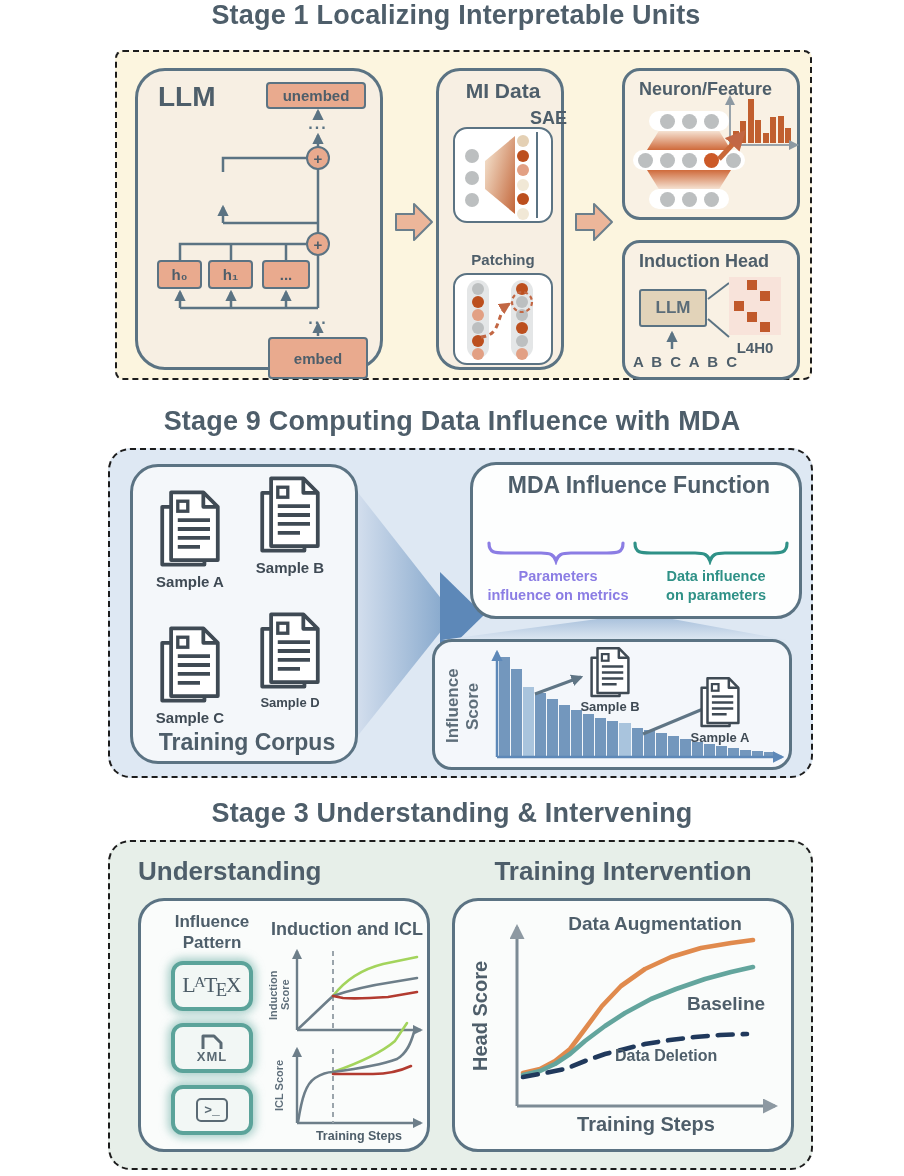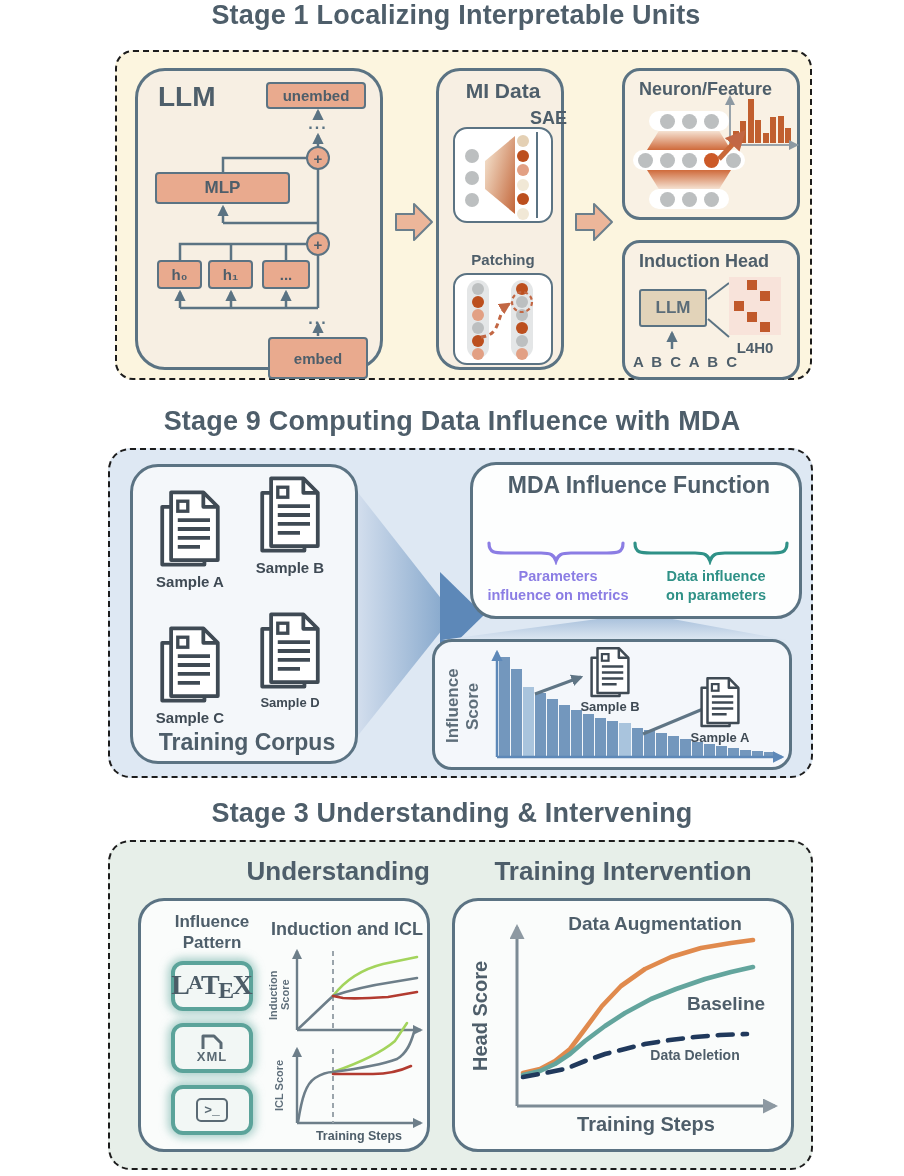--- a/index.html
+++ b/index.html
@@ -1,20 +1,20 @@
 <!DOCTYPE html>
 <html><head>
 <meta charset="utf-8">
 <style>
   * { margin:0; padding:0; box-sizing:border-box; }
   body { background:#fff; font-family:"Liberation Sans", sans-serif; }
   .page { position:relative; width:904px; height:1176px; background:#fff; overflow:hidden; }
   .abs { position:absolute; }
   .stage-title { position:absolute; text-align:center; font-weight:bold; font-size:27px; color:#4e5e6a; letter-spacing:.2px; }
-  .stage-box { position:absolute; border:2.5px dashed #1c1c1c; border-radius:18px; }
+  .stage-box { position:absolute; border:2.5px dashed #1c1c1c; border-radius:8px; }
   .panel { position:absolute; border:3px solid #5b7383; border-radius:24px; }
   .lbl { color:#4e5e6a; font-weight:bold; }
   .sbox { position:absolute; background:#e9aa8e; border:2px solid #5b7383; border-radius:4px;
           display:flex; align-items:center; justify-content:center;
           font-weight:bold; color:#4e5e6a; font-size:15px; }
   .plus-circle { position:absolute; width:24px; height:24px; border-radius:50%; background:#e9aa8e;
           border:2px solid #5b7383; display:flex; align-items:center; justify-content:center;
           font-weight:bold; color:#4e5e6a; font-size:15px; line-height:1; }
   .dotrow { position:absolute; color:#5b7383; font-weight:bold; font-size:16px; letter-spacing:2px; text-align:center; }
   .dots-col { display:flex; flex-direction:column; align-items:center; }
@@ -107,21 +107,20 @@
           <line x1="42" y1="237" x2="42" y2="221" marker-end="url(#arr-slate)"></line>
           <line x1="93" y1="237" x2="93" y2="221" marker-end="url(#arr-slate)"></line>
           <line x1="148" y1="237" x2="148" y2="221" marker-end="url(#arr-slate)"></line>
           <line x1="180" y1="265" x2="180" y2="253" marker-end="url(#arr-slate)"></line>
         </g>
       </svg>
       <div class="abs lbl" style="left:20px;top:10px;font-size:28px">LLM</div>
       <div class="sbox" style="left:128px;top:11px;width:100px;height:27px">unembed</div>
       <div class="dotrow" style="left:164px;top:44px;width:32px">...</div>
       <div class="plus-circle" style="left:168px;top:75px">+</div>
-      <div class="sbox" style="left:17px;top:101px;width:135px;height:32px;font-size:17px">MLP</div>
       <div class="plus-circle" style="left:168px;top:161px">+</div>
       <div class="sbox" style="left:19px;top:189px;width:45px;height:29px">h₀</div>
       <div class="sbox" style="left:70px;top:189px;width:45px;height:29px">h₁</div>
       <div class="sbox" style="left:124px;top:189px;width:48px;height:29px">...</div>
       <div class="dotrow" style="left:164px;top:239px;width:32px">...</div>
       <div class="sbox" style="left:130px;top:266px;width:100px;height:42px">embed</div>
     </div>
 
     <svg class="abs" style="left:277px;top:148px" width="40" height="44">
       <polygon points="2,14 20,14 20,4 38,22 20,40 20,30 2,30" fill="#ecb69a" stroke="#6b7f8c" stroke-width="2" stroke-linejoin="round"></polygon>
@@ -328,32 +327,32 @@
       <div class="doclabel" style="left:136px;top:57px;width:78px;font-size:13px">Sample B</div>
       <svg class="abs" style="left:262px;top:34px" width="46" height="53" viewBox="0 0 62 72">
           <use href="#doc-sym"></use>
         </svg>
       <div class="doclabel" style="left:246px;top:88px;width:78px;font-size:13px">Sample A</div>
     </div>
   </div>
 
   <div class="stage-title" style="left:0;top:798px;width:904px">Stage 3 Understanding &amp; Intervening</div>
   <div class="stage-box" style="left:108px;top:840px;width:705px;height:330px;background:#e7efe9;border-radius:22px">
-    <div class="abs lbl" style="left:28px;top:14px;width:292px;text-align:right;font-size:26px">Understanding</div>
+    <div class="abs lbl" style="left:28px;top:14px;width:292px;text-align:left;font-size:26px">Understanding</div>
     <div class="abs lbl" style="left:342px;top:14px;width:342px;text-align:center;font-size:26px">Training Intervention</div>
 
     <div class="panel" style="left:28px;top:56px;width:292px;height:254px;background:#fafcfb;border-radius:26px">
       <div class="abs lbl" style="left:16px;top:10px;width:110px;text-align:center;font-size:17px;line-height:1.25">
         <div>Influence</div>
         <div>Pattern</div>
       </div>
       <div class="abs lbl" style="left:126px;top:18px;width:160px;text-align:center;font-size:18px">Induction and ICL</div>
 
       <div class="pattern-box" style="left:30px;top:60px">
-        <span style="font-family:'Liberation Serif',serif;font-size:28px;font-weight:bold"><span>L</span><span style="font-size:70%;vertical-align:5px;margin:0 -1.5px">A</span><span>T</span><span style="font-size:85%;vertical-align:-4px;margin:0 -1.5px">E</span><span>X</span></span>
+        <span style="font-family:'Liberation Serif',serif;font-size:22px;font-weight:normal"><span>L</span><span style="font-size:70%;vertical-align:5px;margin:0 -1.5px">A</span><span>T</span><span style="font-size:85%;vertical-align:-4px;margin:0 -1.5px">E</span><span>X</span></span>
       </div>
       <div class="pattern-box" style="left:30px;top:122px;flex-direction:column">
         <svg width="24" height="16" viewBox="0 0 24 16">
             <path d="M3,15 V2 h11 l7,7 v6" fill="none" stroke="#5a6a74" stroke-width="3" stroke-linejoin="round"></path>
           </svg>
         <span style="font-weight:bold;font-size:13px;letter-spacing:1px;color:#5a6a74;line-height:1">XML</span>
       </div>
       <div class="pattern-box" style="left:30px;top:184px">
         <span style="border:2.5px solid #5a6a74;border-radius:5px;width:32px;height:24px;display:flex;align-items:center;justify-content:center;font-family:'Liberation Mono',monospace;font-weight:bold;font-size:13px;color:#5a6a74">&gt;_</span>
       </div>
@@ -395,17 +394,17 @@
         <g stroke="#7c8b95" stroke-width="3" fill="none">
           <line x1="62" y1="205" x2="62" y2="26" marker-end="url(#arr-grey)"></line>
           <line x1="62" y1="205" x2="320" y2="205" marker-end="url(#arr-grey)"></line>
         </g>
         <path d="M68,172 L85,168 L100,160 L115,148 L130,128 L147,105 L166,85 L190,68 L216,56 L246,47 L276,42 L298,39" fill="none" stroke="#e08a4d" stroke-width="4.6" stroke-linejoin="round" stroke-linecap="round"></path>
         <path d="M68,174 L85,170 L100,163 L115,153 L130,140 L150,125 L170,112 L196,98 L221,88 L250,78 L276,71 L298,66" fill="none" stroke="#63a59d" stroke-width="4.6" stroke-linejoin="round" stroke-linecap="round"></path>
         <path d="M68,176 L90,172 L110,168 L130,160 L150,153 L170,148 L190,143 L215,139 L240,136 L265,134 L292,133" fill="none" stroke="#20395c" stroke-width="4.6" stroke-dasharray="15 10" stroke-linecap="round"></path>
       </svg>
       <div class="abs lbl" style="left:90px;top:12px;width:220px;text-align:center;font-size:19px">Data Augmentation</div>
       <div class="abs lbl" style="left:216px;top:92px;width:110px;text-align:center;font-size:19px">Baseline</div>
-      <div class="abs lbl" style="left:160px;top:146px;width:160px;text-align:center;font-size:14px">Data Deletion</div>
+      <div class="abs lbl" style="left:160px;top:146px;width:160px;font-size:16px">Data Deletion</div>
       <div class="abs lbl" style="left:62px;top:212px;width:258px;text-align:center;font-size:20px">Training Steps</div>
     </div>
   </div>
 </div>
 
 </body></html>

